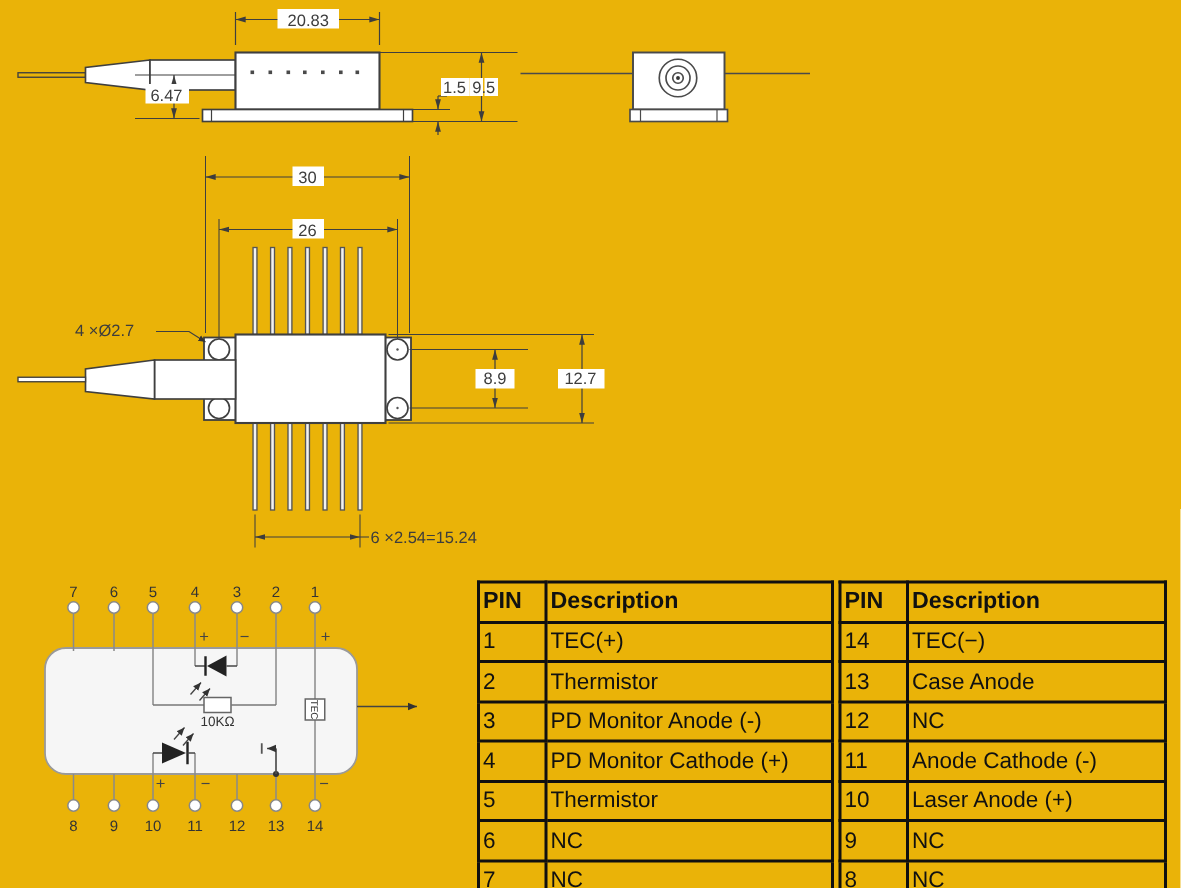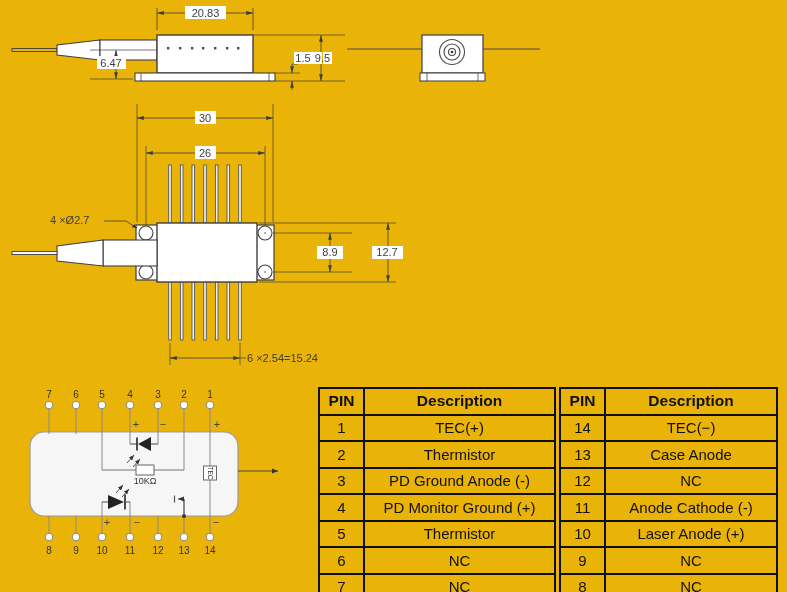--- a/index.html
+++ b/index.html
@@ -12,21 +12,21 @@
   .schtext{font-size:10px;fill:#333;}
   .signtext{font-size:11px;fill:#444;}
   .restext{font-size:9px;fill:#333;}
   .tectext{font-size:6.5px;fill:#333;}
 
   table.pintab{
     position:absolute;border-collapse:collapse;table-layout:fixed;
     font-size:15px;color:#111;
   }
   table.pintab td,table.pintab th{
-    border:2px solid #101010;text-align:center;vertical-align:middle;
+    border:2px solid #101010;text-align:left;vertical-align:middle;
     height:24.5px;padding:0 2px;overflow:hidden;white-space:nowrap;
   }
   table.pintab th{font-weight:bold;font-size:15.5px;}
   #tableL{left:318px;top:387px;width:238px;}
   #tableL col.pin{width:45px;}
   #tableR{left:559px;top:387px;width:219px;}
   #tableR col.pin{width:45px;}
 </style>
 </head>
 <body>
@@ -322,25 +322,25 @@
   <tr>
           <td>1</td>
           <td>TEC(+)</td>
         </tr>
   <tr>
           <td>2</td>
           <td>Thermistor</td>
         </tr>
   <tr>
           <td>3</td>
-          <td>PD Ground Anode (-)</td>
+          <td>PD Monitor Anode (-)</td>
         </tr>
   <tr>
           <td>4</td>
-          <td>PD Monitor Ground (+)</td>
+          <td>PD Monitor Cathode (+)</td>
         </tr>
   <tr>
           <td>5</td>
           <td>Thermistor</td>
         </tr>
   <tr>
           <td>6</td>
           <td>NC</td>
         </tr>
   <tr>

